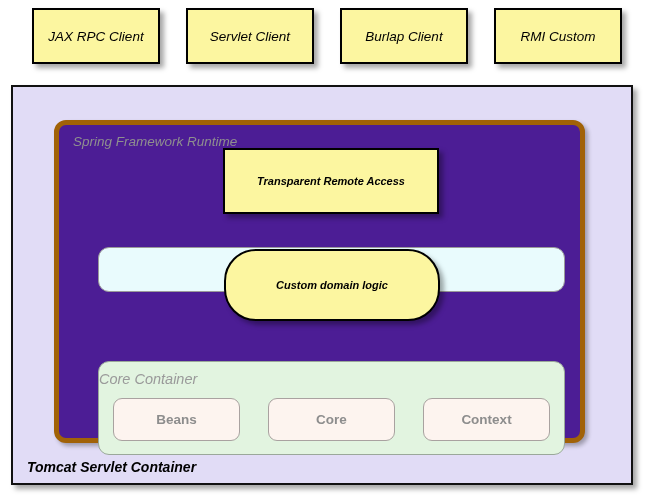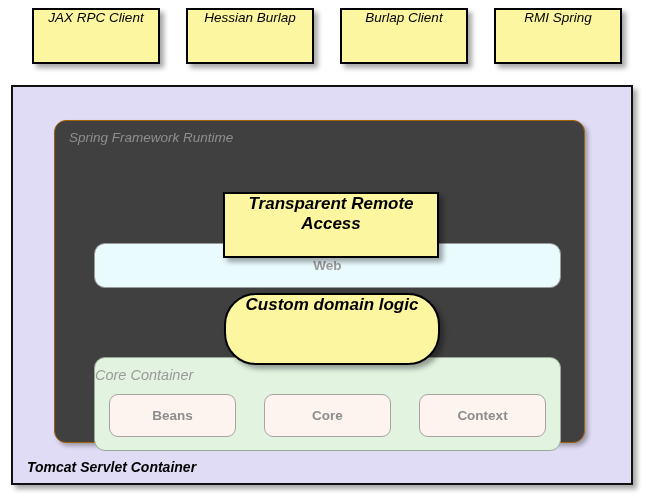--- a/index.html
+++ b/index.html
@@ -24,35 +24,35 @@
 
   
   .abs { position: absolute; box-sizing: border-box; }
 
   
   .yellow-box {
     background: #fcf6a0;
     border: 2px solid #000000;
     box-shadow: 4px 4px 5px rgba(0,0,0,0.35);
     display: flex;
+    align-items: center;
     justify-content: center;
     color: #000000;
     text-align: center;
   }
   .client-box {
     font-style: italic;
     font-size: 13.5px;
     font-weight: 400;
   }
   .feature-box {
     font-style: italic;
     font-weight: bold;
-    font-size: 17px;
+    font-size: 11px;
     z-index: 6;
-    margin-top: 44px;
   }
 
   
   .servlet-container {
     background: #e1dcf6;
     border: 2px solid #111111;
     box-shadow: 4px 4px 5px rgba(0,0,0,0.35);
   }
   .servlet-label {
     position: absolute;
@@ -60,22 +60,22 @@
     bottom: 8px;
     font-style: italic;
     font-weight: bold;
     font-size: 14px;
     color: #000000;
     white-space: nowrap;
   }
 
   
   .spring-runtime {
-    background: #404040;
-    border: 1px solid #a16207;
+    background: #4c1d95;
+    border: 5px solid #a16207;
     border-radius: 12px;
     box-shadow: 3px 3px 4px rgba(0,0,0,0.30);
   }
   .spring-label {
     position: absolute;
     left: 14px;
     top: 9px;
     font-style: italic;
     font-size: 13.5px;
     color: #8f8f8f;
@@ -143,29 +143,29 @@
 </head>
 <body>
 
 <div class="canvas">
 
   <div class="abs yellow-box client-box" style="left:32px; top:8px; width:128px; height:56px;">
     <span>JAX RPC Client</span>
   </div>
 
   <div class="abs yellow-box client-box" style="left:186px; top:8px; width:128px; height:56px;">
-    <span>Hessian Burlap</span>
+    <span>Servlet Client</span>
   </div>
 
   <div class="abs yellow-box client-box" style="left:340px; top:8px; width:128px; height:56px;">
     <span>Burlap Client</span>
   </div>
 
   <div class="abs yellow-box client-box" style="left:494px; top:8px; width:128px; height:56px;">
-    <span>RMI Spring</span>
+    <span>RMI Custom</span>
   </div>
 
   <div class="abs servlet-container" style="left:11px; top:85px; width:622px; height:400px;">
 
     <div class="servlet-label">Tomcat Servlet Container</div>
 
     <div class="abs spring-runtime" style="left:41px; top:33px; width:531px; height:323px;">
 
       <div class="spring-label">Spring Framework Runtime</div>
 

